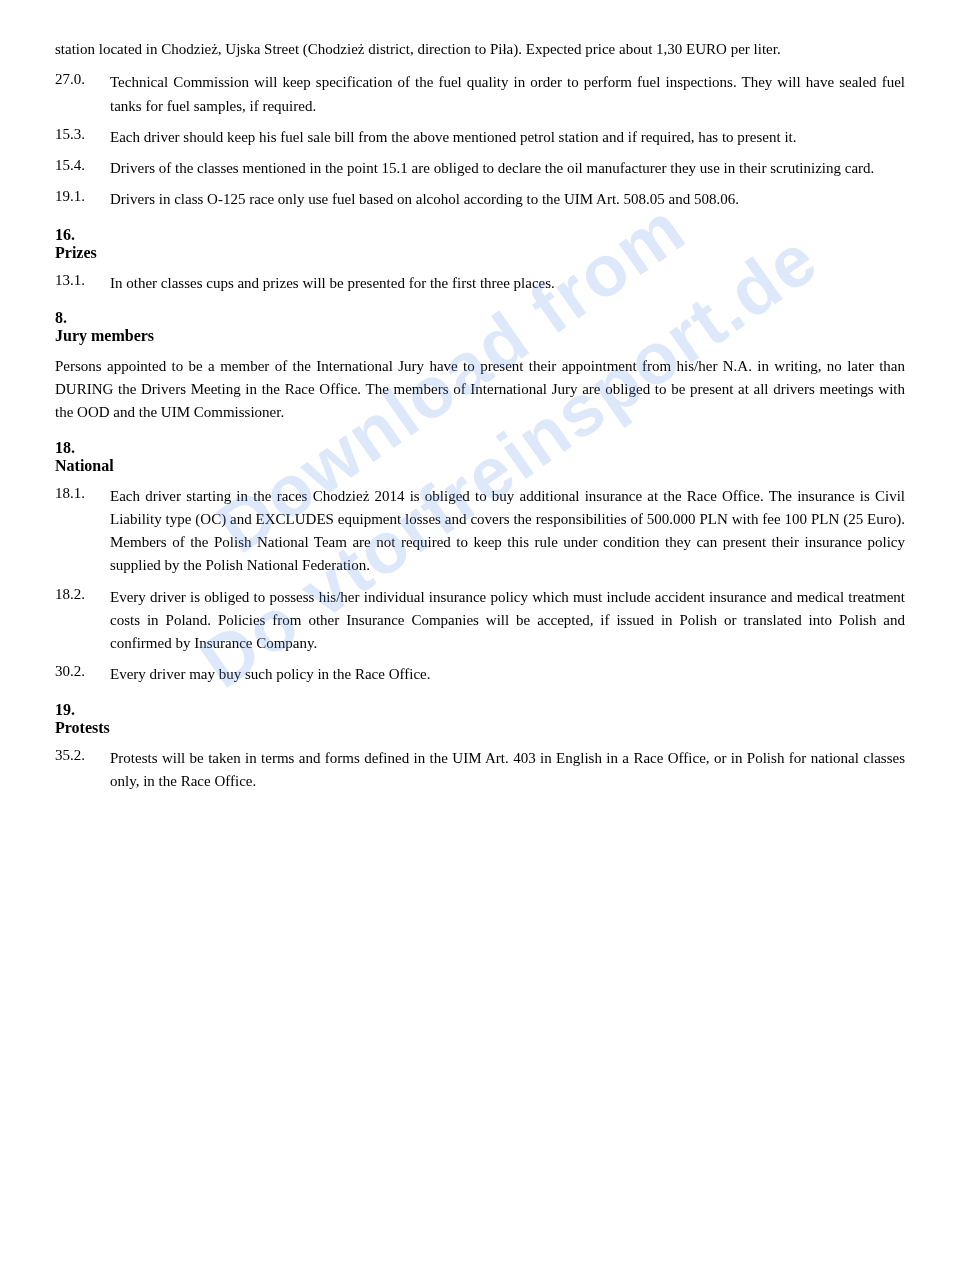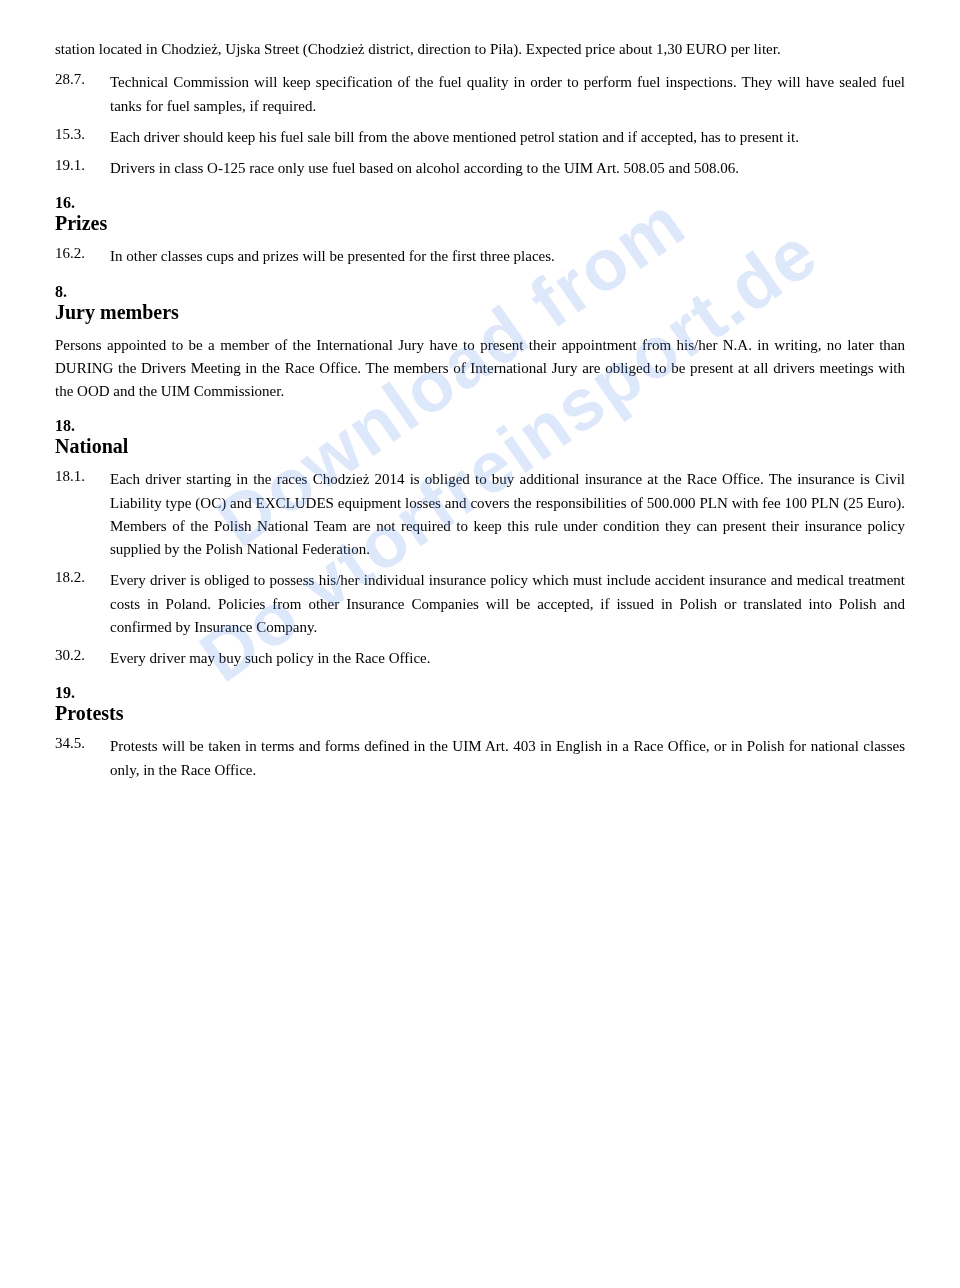--- a/index.html
+++ b/index.html
@@ -83,64 +83,68 @@
     }
 
     .heading-num {
       font-weight: bold;
       font-size: 16px;
       min-width: 55px;
     }
 
     .heading-label {
       font-weight: bold;
-      font-size: 20px;
+      font-size: 16px;
     }
   </style>
 </head>
 <body>
 
 <div class="page">
 
   <div class="watermark">
     <div>Download from</div>
     <div>Do vtorfreinsport.de</div>
   </div>
 
   <p class="intro-text">station located in Chodzież, Ujska Street (Chodzież district, direction to Piła). Expected price about 1,30 EURO per liter.</p>
 
   <div class="section">
 
     <div class="list-item">
-      <span class="list-number">28.7.</span>
+      <span class="list-number">27.0.</span>
       <span class="list-content">Technical Commission will keep specification of the fuel quality in order to perform fuel inspections. They will have sealed fuel tanks for fuel samples, if required.</span>
     </div>
 
     <div class="list-item">
       <span class="list-number">15.3.</span>
-      <span class="list-content">Each driver should keep his fuel sale bill from the above mentioned petrol station and if accepted, has to present it.</span>
+      <span class="list-content">Each driver should keep his fuel sale bill from the above mentioned petrol station and if required, has to present it.</span>
     </div>
 
+    <div class="list-item">
+      <span class="list-number">15.4.</span>
+      <span class="list-content">Drivers of the classes mentioned in the point 15.1 are obliged to declare the oil manufacturer they use in their scrutinizing card.</span>
+    </div>
 
     <div class="list-item">
       <span class="list-number">19.1.</span>
       <span class="list-content">Drivers in class O-125 race only use fuel based on alcohol according to the UIM Art. 508.05 and 508.06.</span>
     </div>
 
   </div>
 
   <div class="section">
     <div class="heading-row">
       <span class="heading-num">16.</span>
       <span class="heading-label">Prizes</span>
     </div>
 
 
     <div class="list-item">
-      <span class="list-number">16.2.</span>
+      <span class="list-number">13.1.</span>
       <span class="list-content">In other classes cups and prizes will be presented for the first three places.</span>
     </div>
   </div>
 
   <div class="section">
     <div class="heading-row">
       <span class="heading-num">8.</span>
       <span class="heading-label">Jury members</span>
     </div>
     <p class="intro-text">Persons appointed to be a member of the International Jury have to present their appointment from his/her N.A. in writing, no later than DURING the Drivers Meeting in the Race Office. The members of International Jury are obliged to be present at all drivers meetings with the OOD and the UIM Commissioner.</p>
@@ -168,18 +172,18 @@
     </div>
   </div>
 
   <div class="section">
     <div class="heading-row">
       <span class="heading-num">19.</span>
       <span class="heading-label">Protests</span>
     </div>
 
     <div class="list-item">
-      <span class="list-number">34.5.</span>
+      <span class="list-number">35.2.</span>
       <span class="list-content">Protests will be taken in terms and forms defined in the UIM Art. 403 in English in a Race Office, or in Polish for national classes only, in the Race Office.</span>
     </div>
   </div>
 
 </div>
 
 </body></html>

